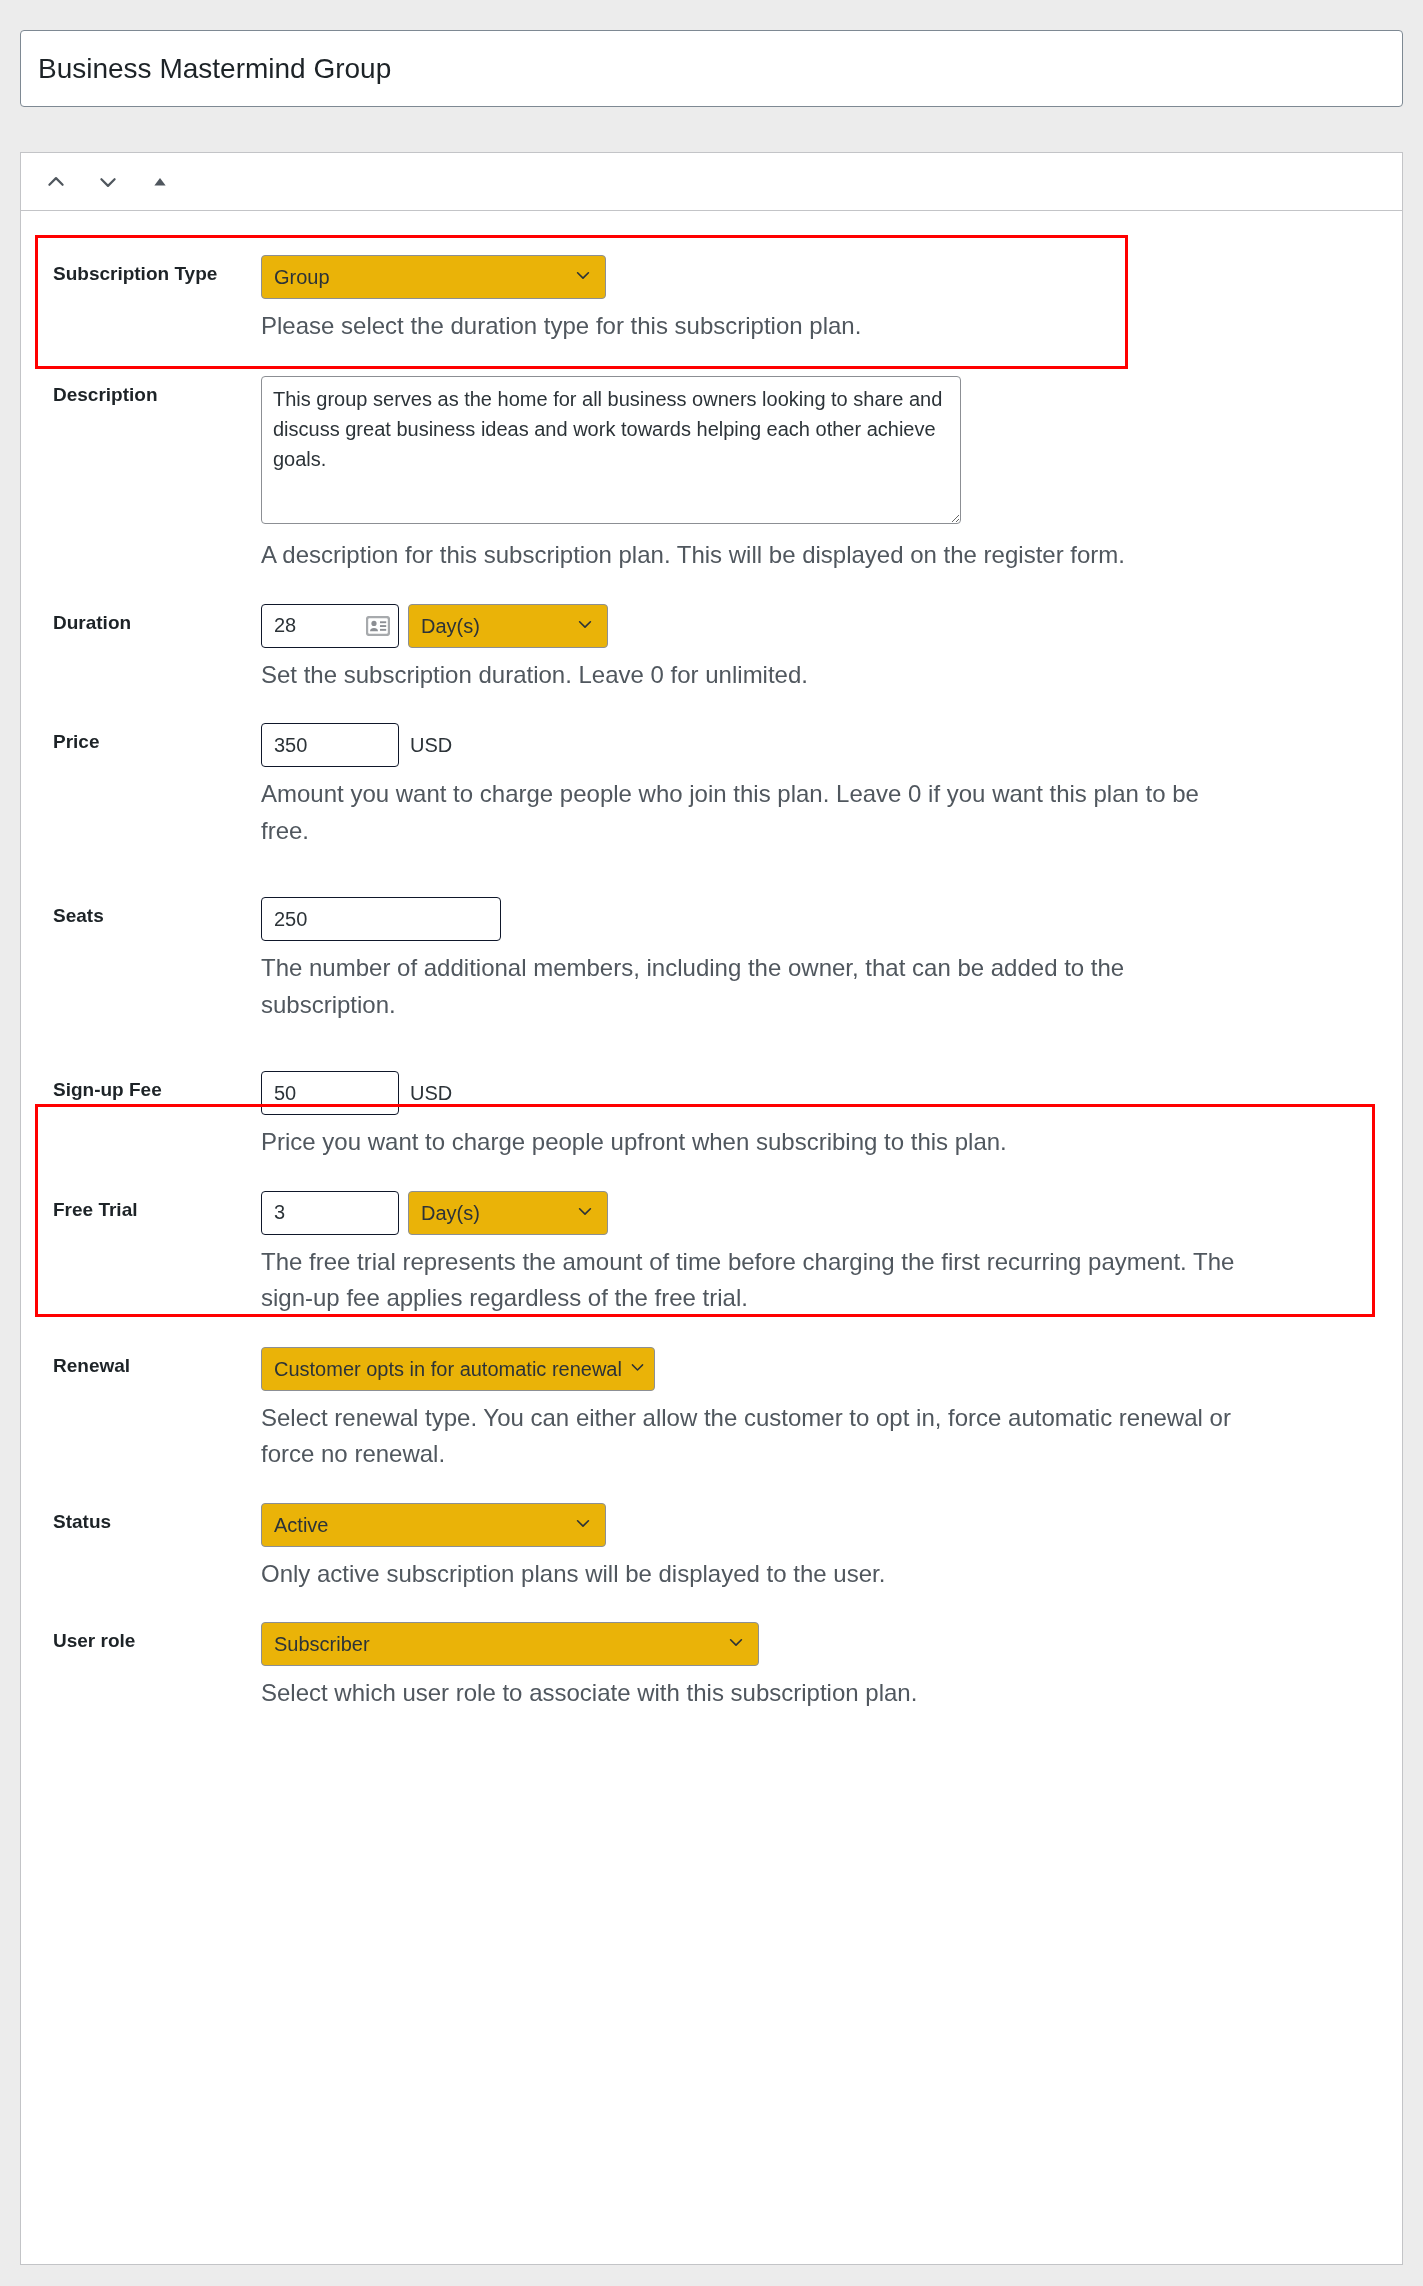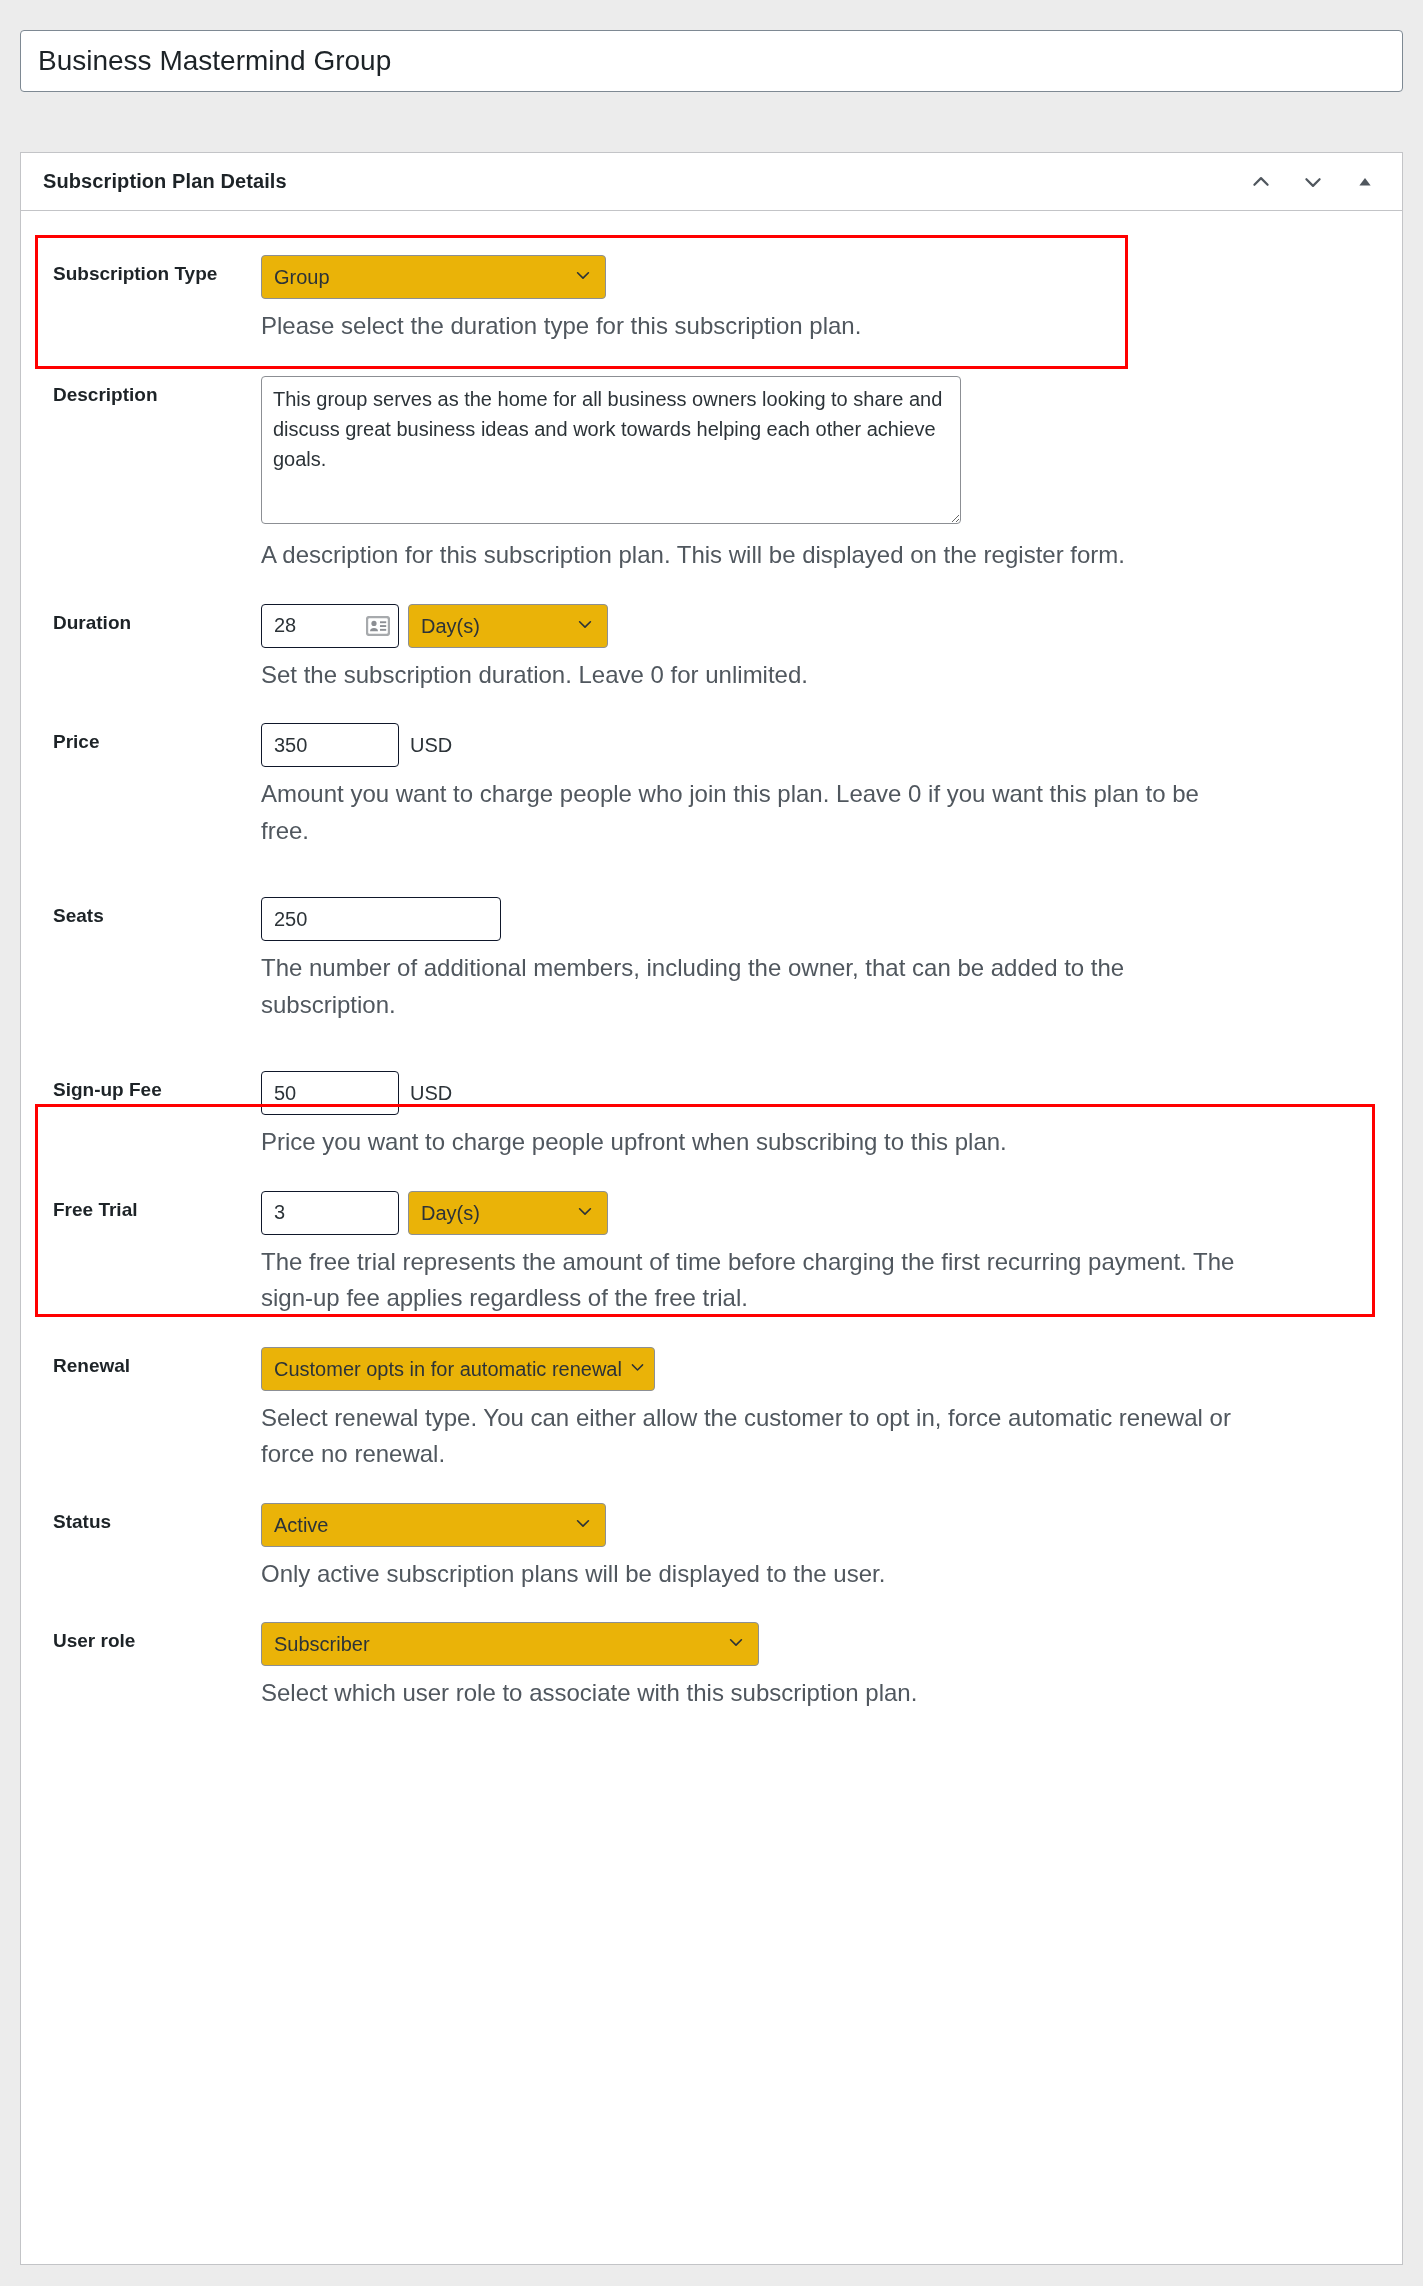--- a/index.html
+++ b/index.html
@@ -16,21 +16,21 @@
     position: relative;
     overflow: hidden;
   }
 
   
   .title-wrap {
     position: absolute;
     left: 20px;
     top: 30px;
     width: 1383px;
-    height: 62px;
+    height: 77px;
   }
   .title-input {
     width: 100%;
     height: 100%;
     border: 1px solid #7e8993;
     border-radius: 4px;
     background: #fff;
     font-family: "Liberation Sans", sans-serif;
     font-size: 28px;
     color: #1d2327;
@@ -233,21 +233,20 @@
 </head>
 <body>
 
 <div class="title-wrap">
   <input class="title-input" type="text" value="Business Mastermind Group" placeholder="Add title" style="">
 </div>
 
 <div class="panel">
 
   <div class="panel-header">
-    <div class="panel-title">Subscription Plan Details</div>
     <div class="panel-actions">
       <button class="hdr-btn">
         <span>
           <svg width="22" height="22" viewBox="0 0 20 20" fill="none">
             <path d="M4 12.5 L10 6.5 L16 12.5" stroke="#50575e" stroke-width="2" stroke-linecap="round" stroke-linejoin="round"></path>
           </svg>
         </span>
       </button>
       <button class="hdr-btn">
         <span>

